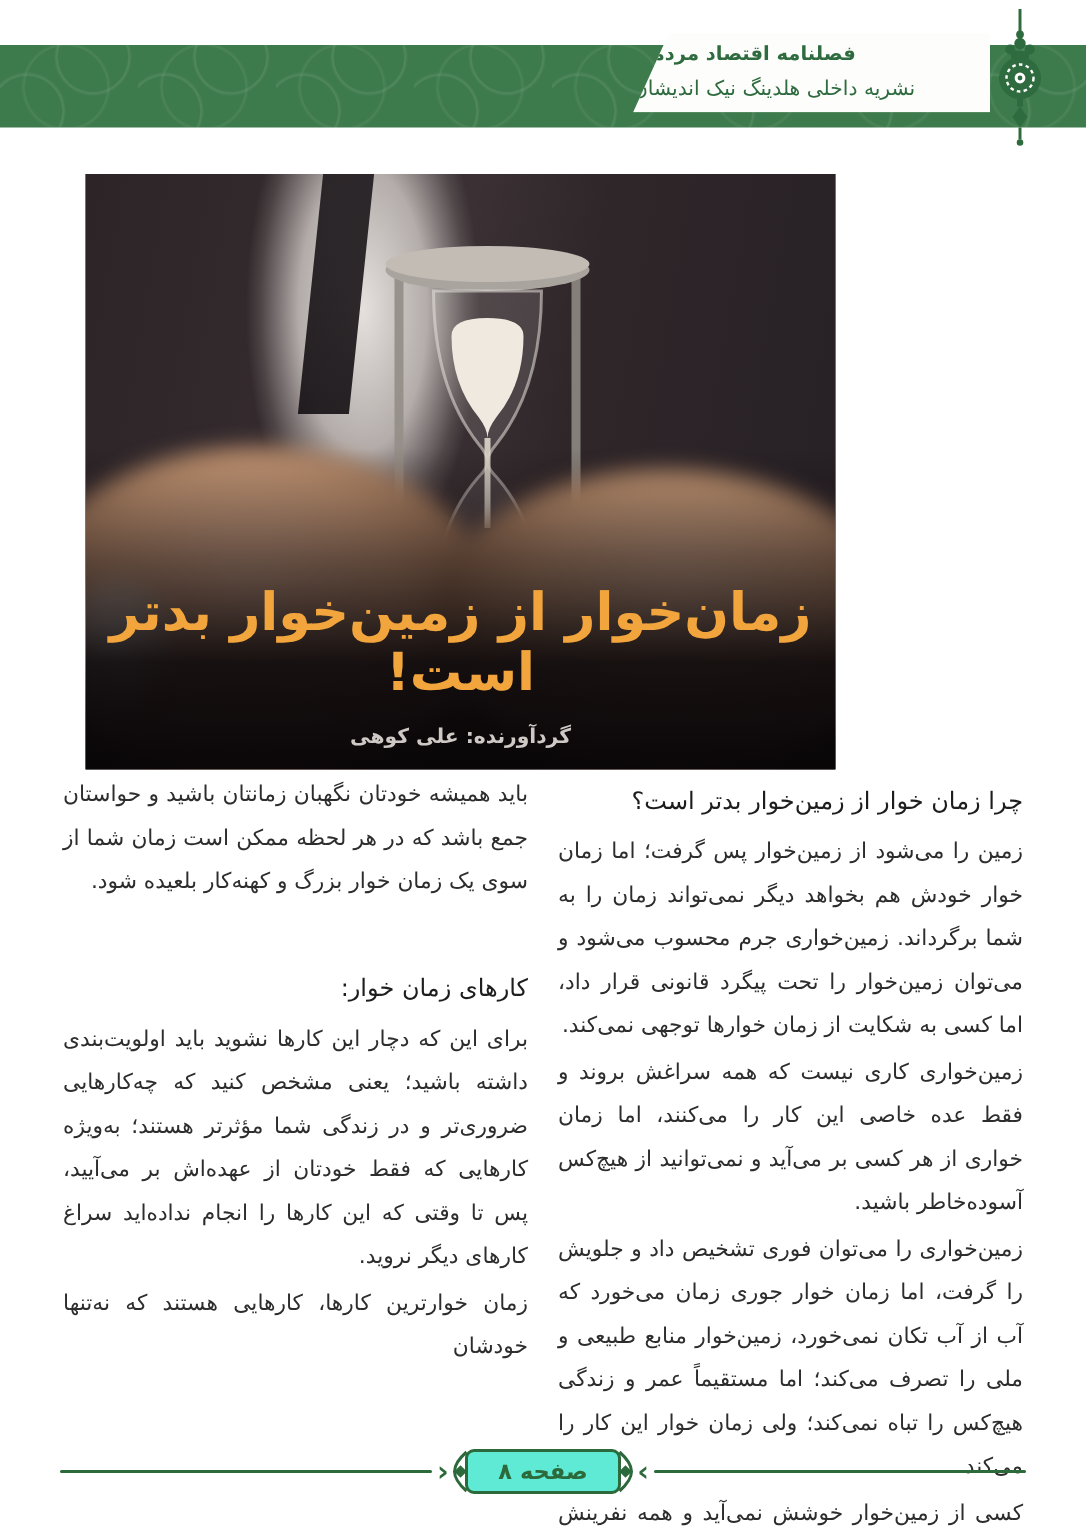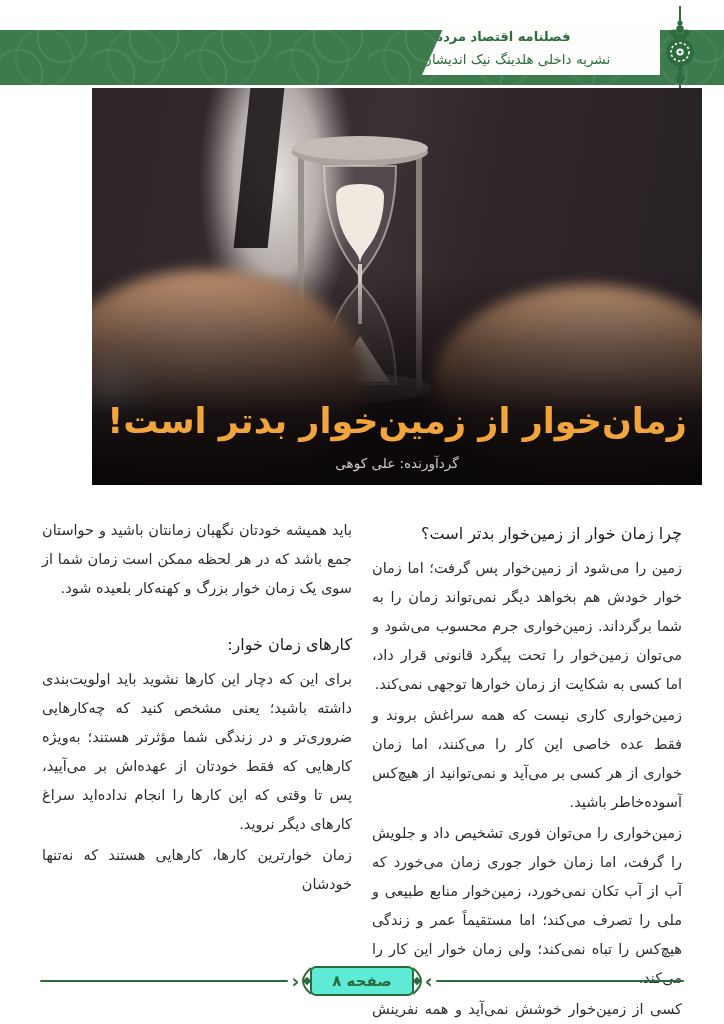--- a/index.html
+++ b/index.html
@@ -15,45 +15,45 @@
     background-size:92px 55px;}
   .plate{position:absolute;top:22px;right:64px;width:238px;height:53px;background:#fdfdfc;
     clip-path:polygon(24px 0,100% 0,100% 100%,0 100%);
     display:flex;flex-direction:column;justify-content:center;align-items:flex-end;
     padding-right:14px;box-sizing:border-box;direction:rtl;text-align:right;}
   .plate .l1{color:#2e6b3e;font-weight:bold;font-size:13px;line-height:1.7;}
   .plate .l2{color:#2e6b3e;font-weight:normal;font-size:13.5px;line-height:1.7;}
   .logo{position:absolute;top:6px;right:24px;}
 
   
-  .hero{position:absolute;top:88px;left:57px;width:610px;height:397px;background:#241c20;overflow:hidden;margin-left:35px;}
+  .hero{position:absolute;top:116px;left:57px;width:500px;height:397px;background:#241c20;overflow:hidden;}
   .suit{position:absolute;inset:0;background:
       radial-gradient(ellipse 95px 210px at 185px 90px, rgba(238,234,230,0.95) 0%, rgba(210,204,200,0.8) 45%, rgba(150,144,140,0.25) 72%, transparent 82%),
       linear-gradient(100deg,#2c2427 0%,#352b2f 28%,#3b3135 46%,#2f2629 62%,#262025 100%);}
   .tie{position:absolute;left:150px;top:0;width:34px;height:160px;background:linear-gradient(#1d181b,#141013);transform:skewX(-6deg);opacity:.9;}
   .hand{position:absolute;border-radius:50%;filter:blur(7px);}
   .hand.left{left:-45px;bottom:-10px;width:320px;height:225px;
     background:radial-gradient(ellipse at 48% 42%, #d7ac8f 0%, #c39573 42%, #a37757 66%, transparent 78%);}
   .hand.right{right:-45px;bottom:-5px;width:315px;height:205px;
     background:radial-gradient(ellipse at 52% 42%, #d9b194 0%, #c79a77 42%, #a87b5a 66%, transparent 78%);}
   .cuff{position:absolute;left:-8px;bottom:40px;width:70px;height:90px;border-radius:40%;filter:blur(6px);
     background:radial-gradient(ellipse at 40% 50%, rgba(240,238,235,0.95), rgba(200,196,192,0.4) 60%, transparent 75%);}
   .hg{position:absolute;inset:0;}
   .shade{position:absolute;inset:0;background:linear-gradient(to bottom, transparent 46%, rgba(18,12,14,0.55) 64%, rgba(12,8,10,0.94) 82%, rgba(9,6,8,0.99) 100%);}
   .hero-title{position:absolute;left:0;right:0;bottom:44px;text-align:center;direction:rtl;
     color:#f2a53d;font-size:35px;font-weight:800;letter-spacing:0;}
   .hero-credit{position:absolute;left:0;right:0;bottom:14px;text-align:center;direction:rtl;
-    color:#cfc9c6;font-size:13.5px;}
+    color:#cfc9c6;font-size:13.5px;font-weight:bold;}
 
   
   .content{position:absolute;top:516px;left:42px;width:640px;direction:rtl;display:flex;gap:20px;}
   .col{width:310px;color:#2d2d2d;font-size:14.5px;line-height:2.0;text-align:justify;}
   .col p{margin:0 0 2px 0;}
   .col h2{margin:2px 0 4px 0;font-size:16px;color:#1d1d1d;font-weight:normal;}
-  .col h2.mid{margin-top:26px;}
+  .col h2.mid{margin-top:40px;}
 
   
   .footer{position:absolute;top:966px;left:40px;width:644px;display:flex;align-items:center;direction:ltr;}
   .rule{flex:1;height:2px;background:#2c6a3c;border-radius:1px;}
   .tip{color:#2c6a3c;font-size:19px;font-weight:bold;line-height:1;margin:0 3px;}
   .wing{display:block;margin:0 -3px;}
   .page-box{border:2px solid #2c6a3c;border-radius:6px;background:#5eead4;padding:4px 20px;
     color:#2c6a3c;font-weight:bold;font-size:15px;direction:rtl;white-space:nowrap;z-index:2;}
 </style>
 </head>

